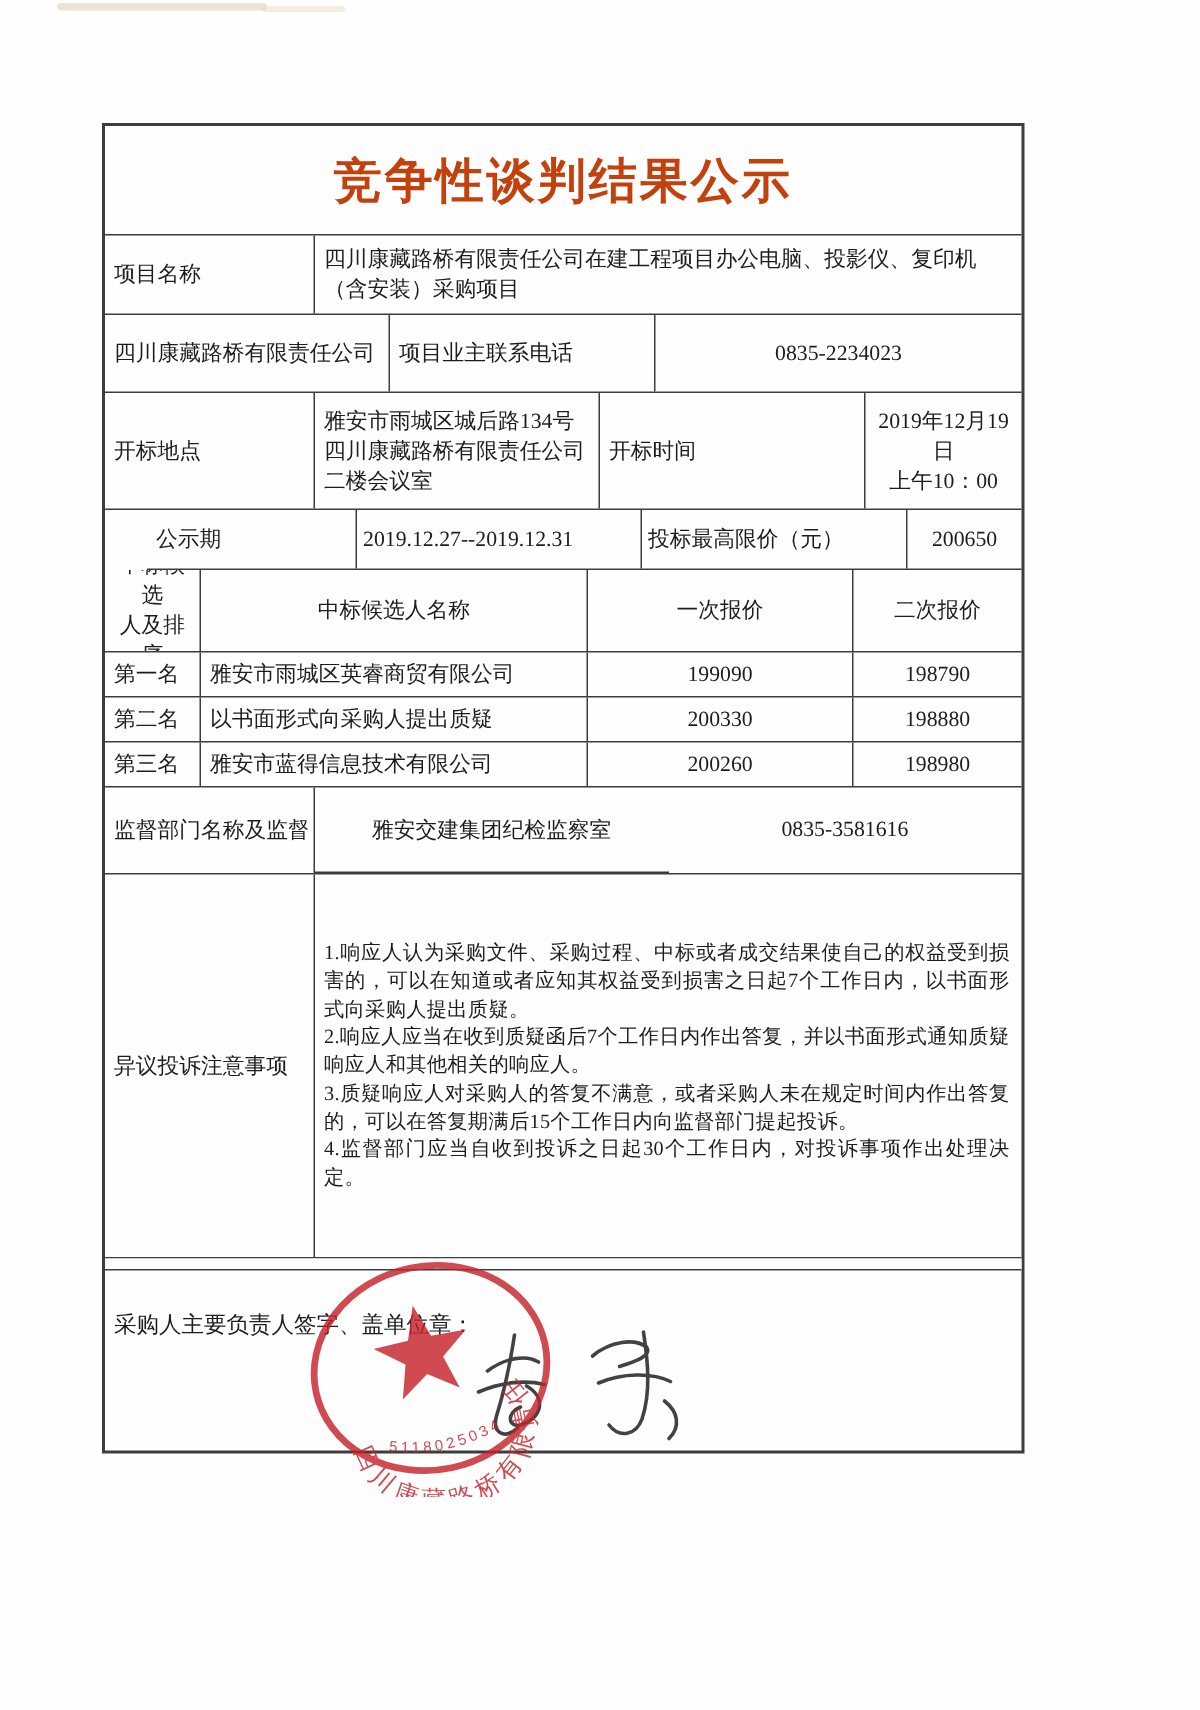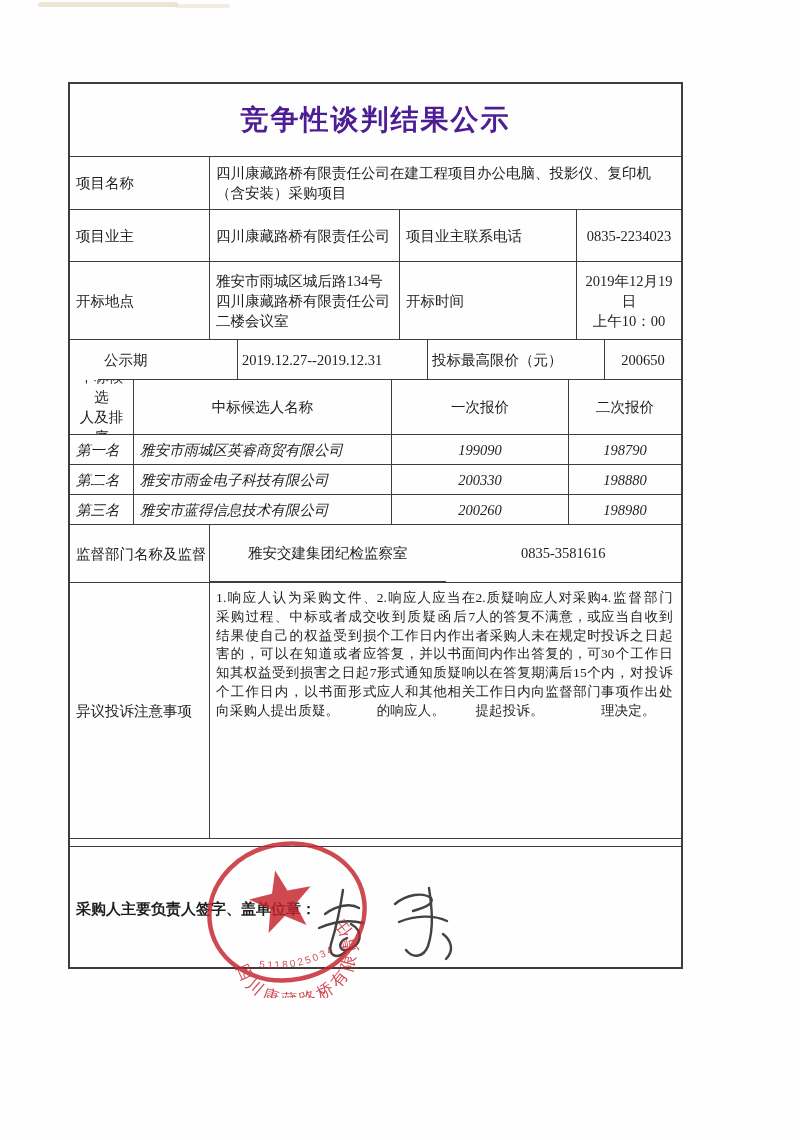--- a/index.html
+++ b/index.html
@@ -37,49 +37,49 @@
   }
   .cell:last-child{border-right:none;}
   .cell.grow{flex:1;}
   .cell.center{align-items:center;text-align:center;}
   .cell.left{align-items:flex-start;text-align:left;padding-left:6px;}
 
   .r-title{height:73px;}
   .r-title .cell{justify-content:center;align-items:center;}
   .title-text{
     font-family:"Liberation Sans","DejaVu Sans",sans-serif;
-    font-size:28px;font-weight:600;letter-spacing:2px;color:#4c1d95;
+    font-size:32px;font-weight:600;letter-spacing:2px;color:#c2410c;
   }
   .r-name{height:53px;}
   .r-owner{height:52px;}
   .r-loc{height:78px;}
   .r-pub{height:40px;margin-left:28px;}
   .r-chead{height:55px;}
-  .r-cand{height:30px;font-style:italic;}
+  .r-cand{height:30px;}
   .r-other{height:46px;}
   .r-sup{height:58px;}
   .r-obj{height:256px;}
   .r-spacer{height:8px;background:#fefefe;}
   .r-sign{height:72px;}
 
   .w-a{width:140px;flex:none;}
   .w-b{width:190px;flex:none;}
   .w-c{width:177px;flex:none;}
   .w-a2{width:64px;flex:none;}
   .w-b2{width:258px;flex:none;}
 
   .sup-right{flex:1;display:flex;}
   .sup-sub{flex:1;box-sizing:border-box;display:flex;align-items:center;justify-content:center;font-size:14.5px;}
   .sup-sub.first{border-bottom:1.5px solid #3d3d3d;}
   .sup-label-clip{white-space:nowrap;overflow:hidden;display:block;width:100%;}
 
-  .obj-paras{flex:1;padding:6px 8px 6px 6px;display:flex;flex-direction:row;justify-content:center;}
+  .obj-paras{flex:1;padding:6px 8px 6px 6px;display:flex;flex-direction:column;justify-content:center;}
   .obj-paras div{font-size:13.5px;line-height:18.8px;letter-spacing:.2px;text-align:justify;}
 
-  .sig-row{align-items:flex-end;font-weight:bold;}
+  .sig-row{align-items:center;}
   .sig-label{padding-left:6px;font-size:15px;}
 
   .overlay{position:absolute;pointer-events:none;}
 </style>
 </head>
 <body>
 
 <div class="page">
 
   <div class="smudge s1"></div>
@@ -92,21 +92,20 @@
         <span class="title-text">竞争性谈判结果公示</span>
       </div>
     </div>
 
     <div class="row r-name">
       <div class="cell w-a left">项目名称</div>
       <div class="cell grow left">四川康藏路桥有限责任公司在建工程项目办公电脑、投影仪、复印机（含安装）采购项目</div>
     </div>
 
     <div class="row r-owner">
-      <div class="cell w-a left">项目业主</div>
       <div class="cell w-b left">四川康藏路桥有限责任公司</div>
       <div class="cell w-c left">项目业主联系电话</div>
       <div class="cell grow center">0835-2234023</div>
     </div>
 
     <div class="row r-loc">
       <div class="cell w-a left">开标地点</div>
       <div class="cell w-b left">
         <div>雅安市雨城区城后路134号</div>
         <div>四川康藏路桥有限责任公司</div>
@@ -138,21 +137,21 @@
 
     <div class="row r-cand">
       <div class="cell w-a2 left">第一名</div>
       <div class="cell w-b2 left">雅安市雨城区英睿商贸有限公司</div>
       <div class="cell w-c center">199090</div>
       <div class="cell grow center">198790</div>
     </div>
 
     <div class="row r-cand">
       <div class="cell w-a2 left">第二名</div>
-      <div class="cell w-b2 left">雅安市雨金电子科技有限公司</div>
+      <div class="cell w-b2 left">以书面形式向采购人提出质疑</div>
       <div class="cell w-c center">200330</div>
       <div class="cell grow center">198880</div>
     </div>
 
     <div class="row r-cand">
       <div class="cell w-a2 left">第三名</div>
       <div class="cell w-b2 left">雅安市蓝得信息技术有限公司</div>
       <div class="cell w-c center">200260</div>
       <div class="cell grow center">198980</div>
     </div>
@@ -166,21 +165,21 @@
         <div class="sup-sub first">雅安交建集团纪检监察室</div>
         <div class="sup-sub">0835-3581616</div>
       </div>
     </div>
 
     <div class="row r-obj">
       <div class="cell w-a left">异议投诉注意事项</div>
       <div class="obj-paras">
         <div>1.响应人认为采购文件、采购过程、中标或者成交结果使自己的权益受到损害的，可以在知道或者应知其权益受到损害之日起7个工作日内，以书面形式向采购人提出质疑。</div>
         <div>2.响应人应当在收到质疑函后7个工作日内作出答复，并以书面形式通知质疑响应人和其他相关的响应人。</div>
-        <div>2.质疑响应人对采购人的答复不满意，或者采购人未在规定时间内作出答复的，可以在答复期满后15个工作日内向监督部门提起投诉。</div>
+        <div>3.质疑响应人对采购人的答复不满意，或者采购人未在规定时间内作出答复的，可以在答复期满后15个工作日内向监督部门提起投诉。</div>
         <div>4.监督部门应当自收到投诉之日起30个工作日内，对投诉事项作出处理决定。</div>
       </div>
     </div>
 
     <div class="row r-spacer"></div>
 
     <div class="row r-sign sig-row">
       <div class="sig-label">采购人主要负责人签字、盖单位章：</div>
     </div>
 

